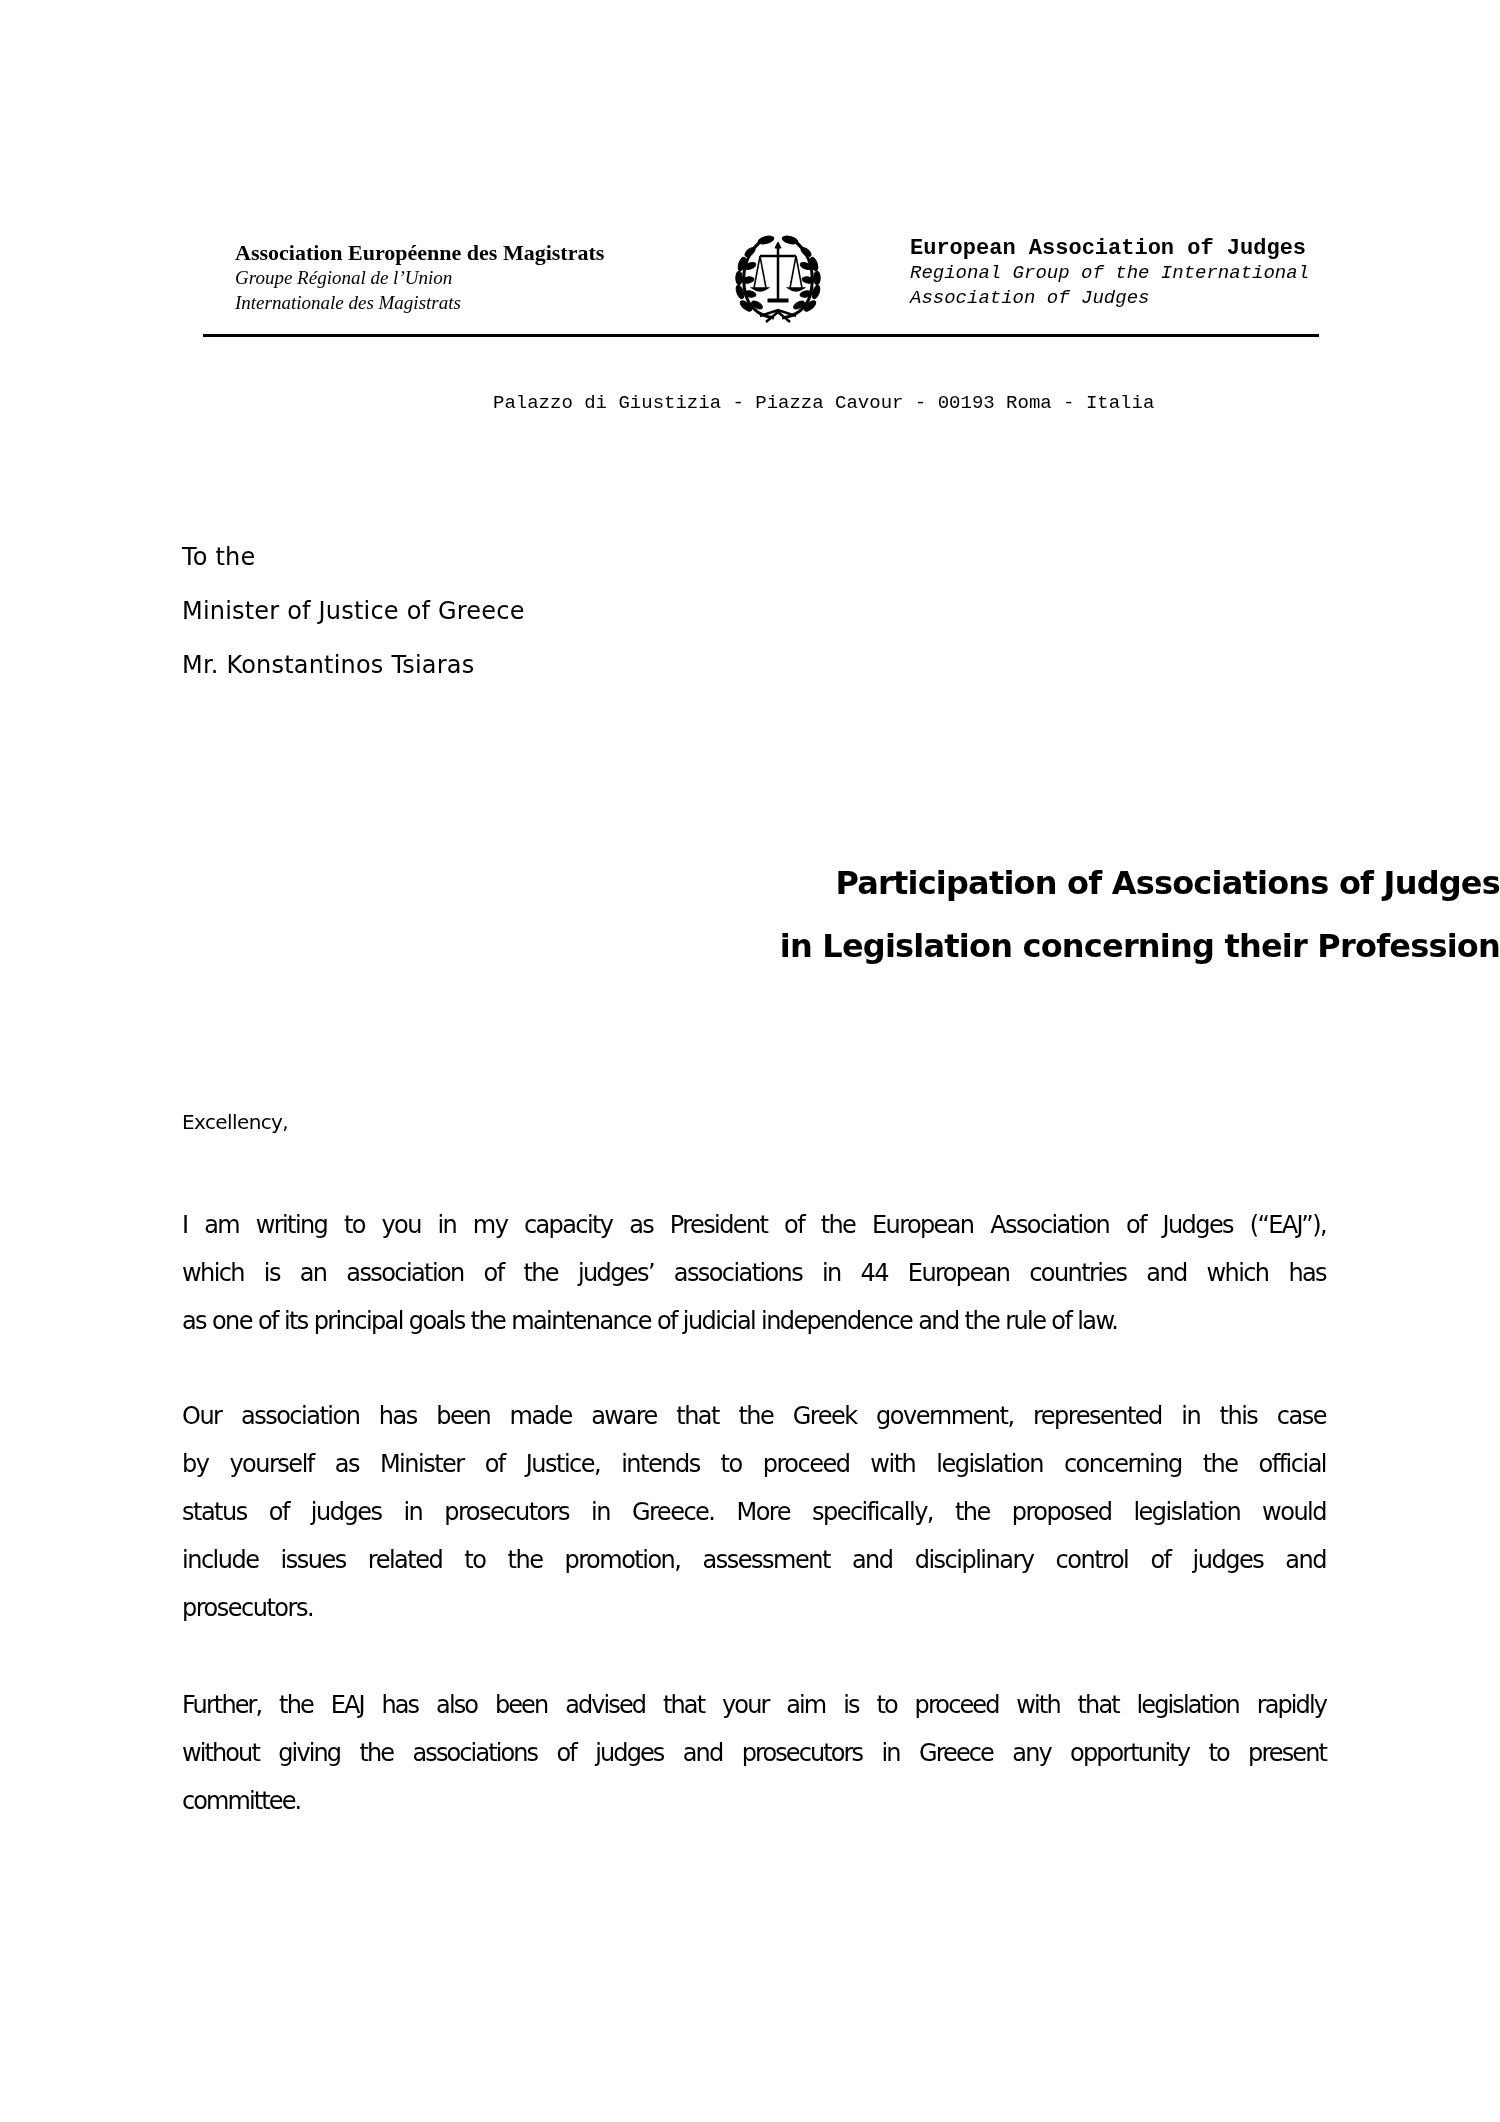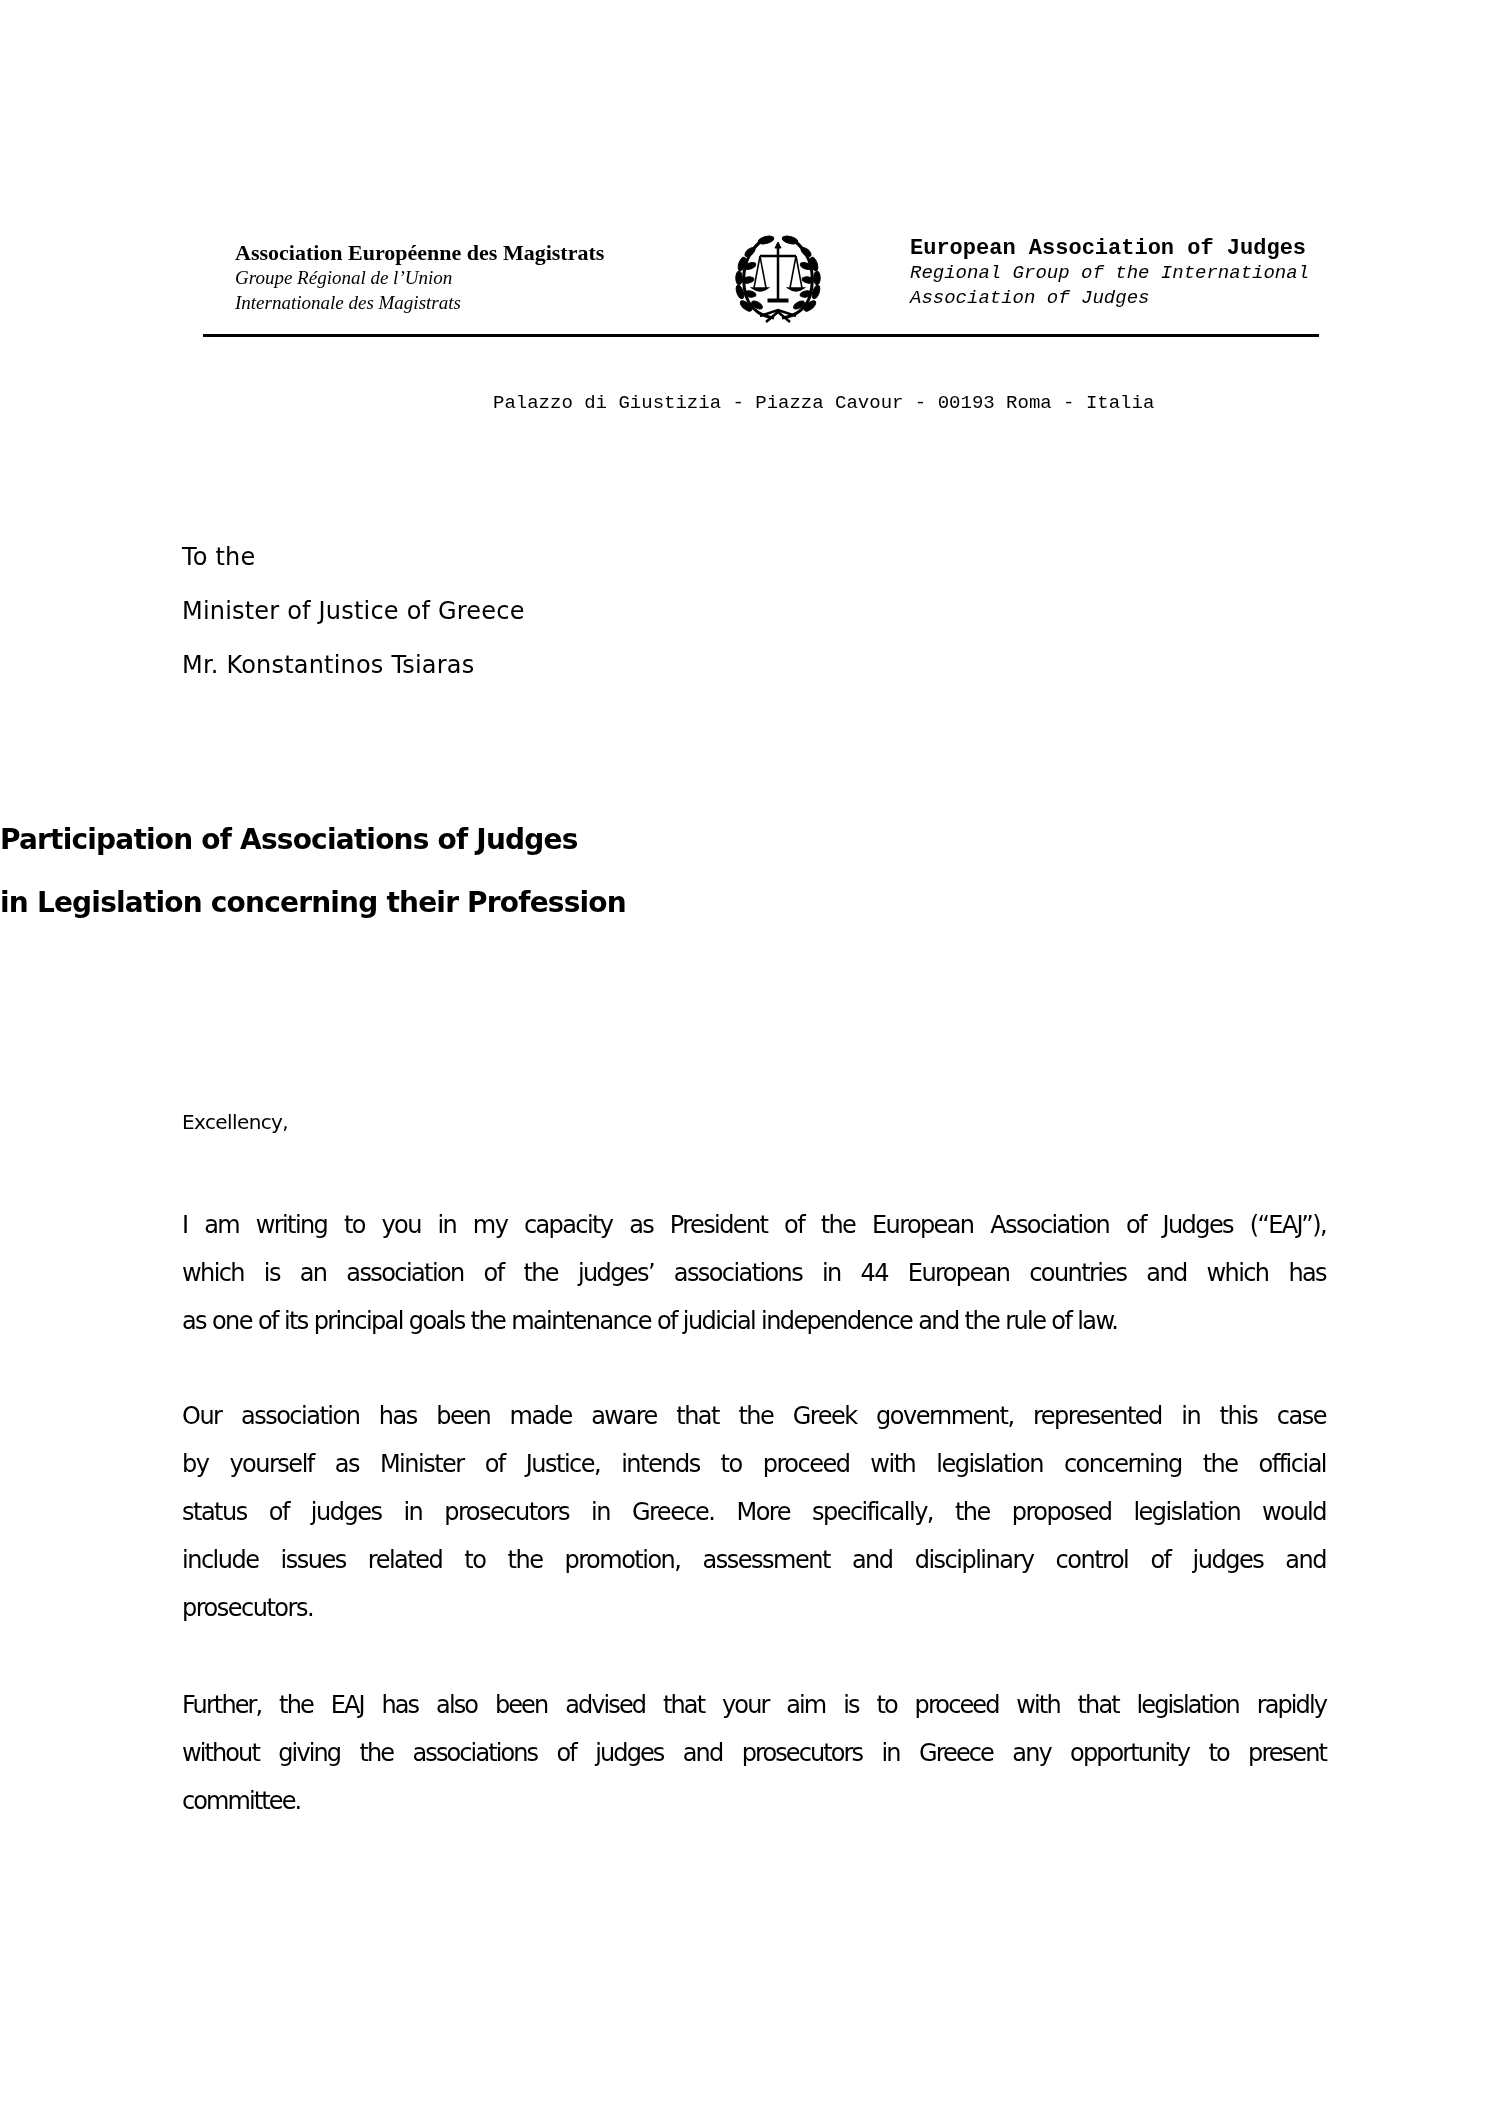--- a/index.html
+++ b/index.html
@@ -80,26 +80,26 @@
       font-family: "DejaVu Sans", "Liberation Sans", sans-serif;
       font-size: 24px;
       line-height: 54px;
       letter-spacing: 0.2px;
     }
     .recipient div { white-space: nowrap; }
 
     .subject {
       position: absolute;
       left: 0;
-      top: 808px;
+      top: 852px;
       width: 1500px;
-      text-align: left;
+      text-align: right;
       font-family: "DejaVu Sans", "Liberation Sans", sans-serif;
       font-weight: bold;
-      font-size: 28px;
+      font-size: 32px;
       line-height: 63px;
       letter-spacing: -0.8px;
     }
     .subject div { white-space: nowrap; }
 
     .salutation {
       position: absolute;
       left: 182px;
       top: 1110px;
       font-family: "DejaVu Sans", "Liberation Sans", sans-serif;

